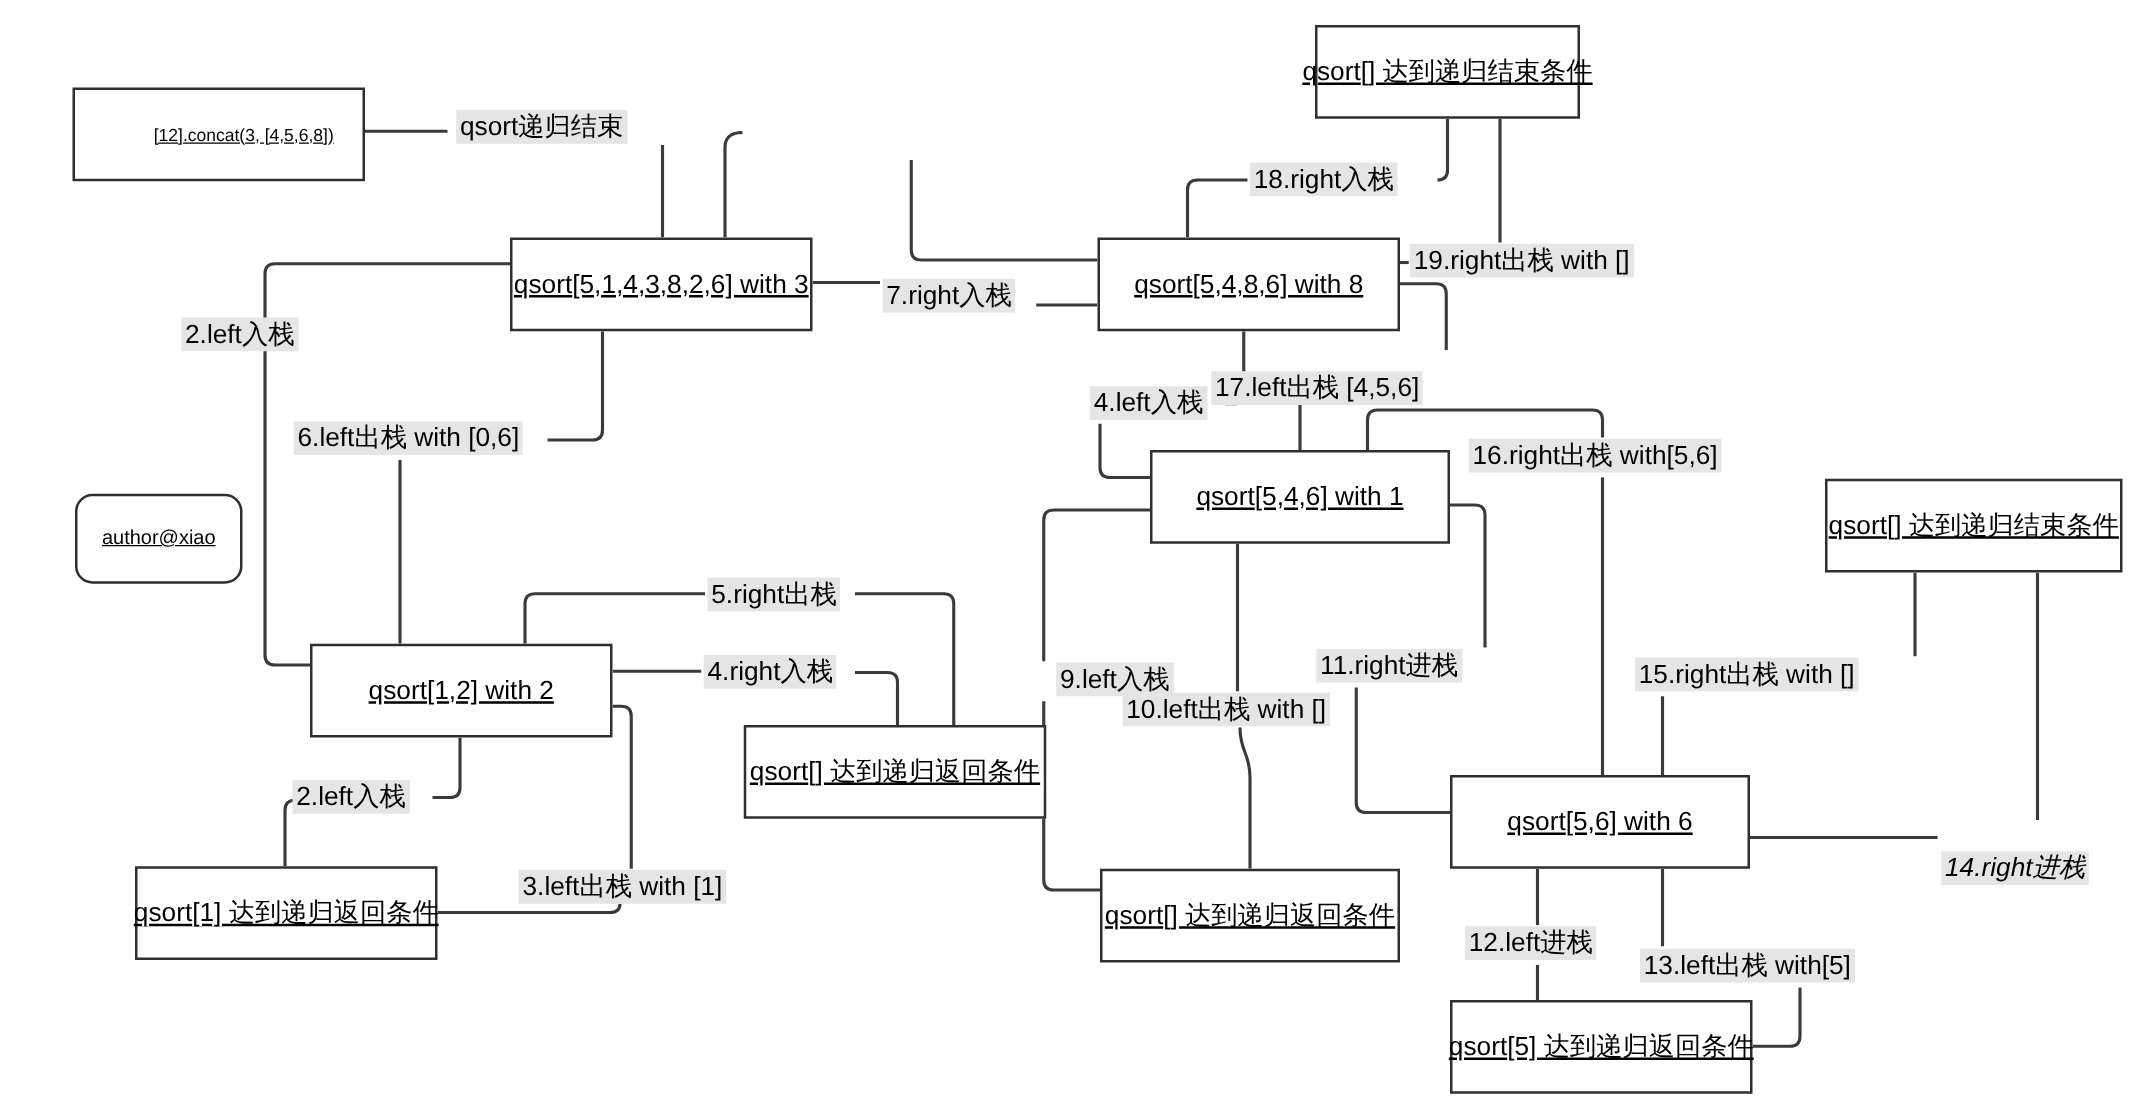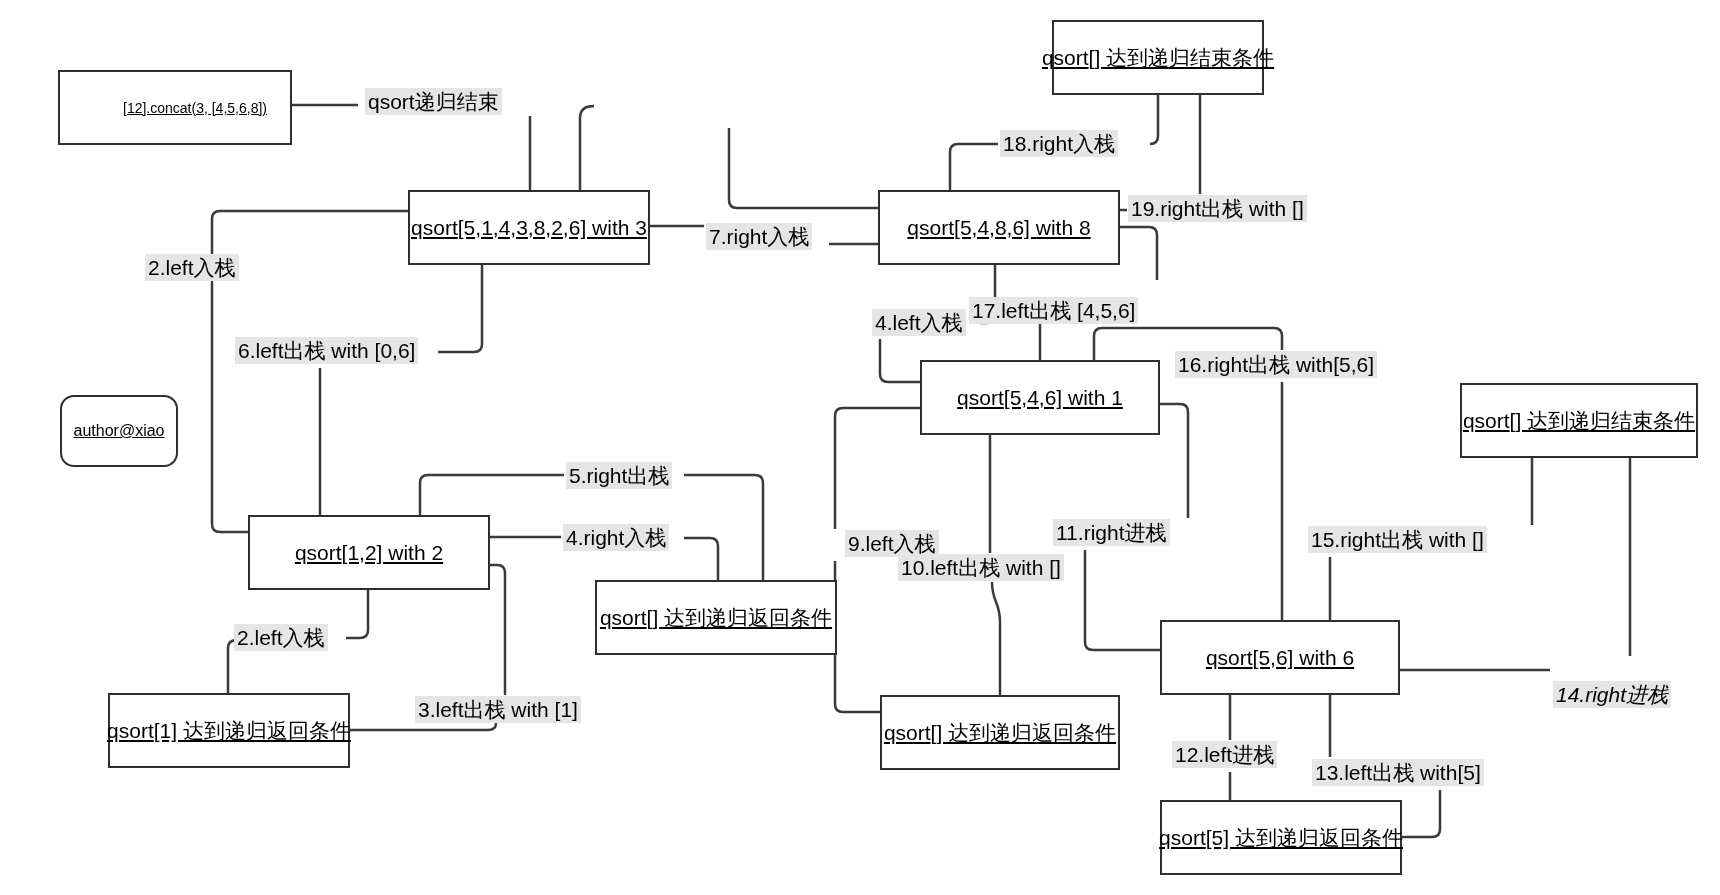--- a/index.html
+++ b/index.html
@@ -90,21 +90,21 @@
     <path d="M684,538 L710,538 Q718,538 718,546 L718,580"></path>
 
     <path d="M420,515 L420,483 Q420,475 428,475 L564,475"></path>
     <path d="M684,475 L755,475 Q763,475 763,483 L763,580"></path>
   </svg>
 
   <div class="node single" style="left:58px;top:70px;width:234px;height:75px;">
     <span>[12].concat(3, [4,5,6,8])</span>
   </div>
 
-  <div class="node rounded" style="left:60px;top:395px;width:118px;height:72px;">
+  <div class="node rounded" style="left:60px;top:395px;width:134px;height:72px;">
     <span>author@xiao</span>
   </div>
 
   <div class="node" style="left:408px;top:190px;width:242px;height:75px;">
     <span>qsort</span>
     <span>[5,1,4,3,8,2,6] with 3</span>
   </div>
 
   <div class="node" style="left:878px;top:190px;width:242px;height:75px;">
     <span>qsort</span>

